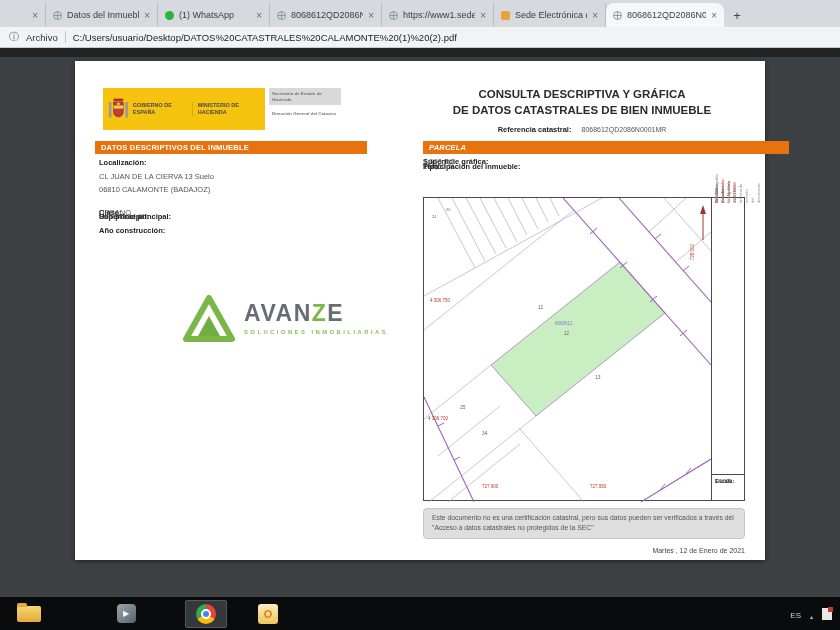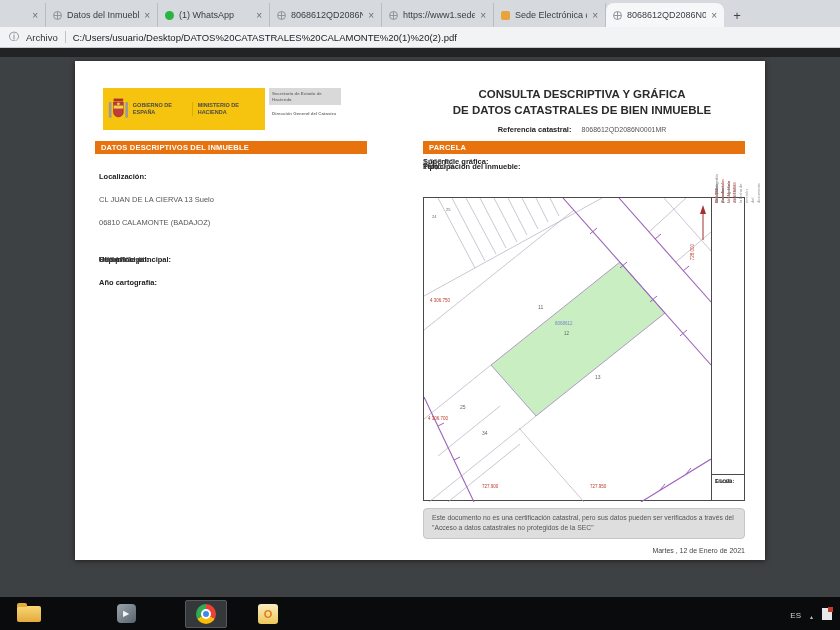--- a/index.html
+++ b/index.html
@@ -42,25 +42,25 @@
 
   .doctitle{left:338px;top:26px;width:338px;text-align:center;position:absolute;}
   .doctitle *{position:static;}
   .doctitle .t{font-size:11.5px;font-weight:bold;color:#2b2b2b;line-height:1.35;display:block;}
   .refline{display:block;margin-top:7px;font-size:7.5px;color:#222;}
   .refline .lab{font-weight:bold;}
   .refline .val{color:#555;font-size:7px;margin-left:8px;}
 
   .sechdr{height:13px;line-height:13px;background:#e8720e;color:#fff;font-size:7.5px;font-weight:bold;padding-left:6px;letter-spacing:.2px;}
   .hdr-left{left:20px;top:80px;width:272px;}
-  .hdr-right{left:348px;top:80px;width:322px;}
+  .hdr-right{left:348px;top:80px;width:366px;font-style:italic;}
 
   .leftcol{left:24px;top:97px;width:290px;font-size:7.5px;color:#555;position:absolute;}
   .leftcol div{position:static;}
-  .leftcol .ln{margin-bottom:4.5px;margin-top:14px;}
+  .leftcol .ln{margin-bottom:4.5px;}
   .leftcol .gapln{height:9px;}
   .b{font-weight:bold;color:#222;}
   .rightcol{left:348px;top:96px;width:322px;font-size:7.5px;color:#555;position:absolute;}
   .rightcol div{position:static;margin-bottom:4.5px;}
 
   .avanze{left:108px;top:233px;display:flex;align-items:center;gap:9px;position:absolute;}
   .avanze *{position:static;}
   .avz{font-size:23px;font-weight:bold;color:#686d73;letter-spacing:1.5px;line-height:1;}
   .avz .z{color:#7ab648;}
   .avz-tag{font-size:5.8px;font-weight:bold;color:#8bbf55;letter-spacing:2.5px;margin-top:4px;}
@@ -191,23 +191,33 @@
         <div class="gapln"></div>
         <div class="ln">
           <span class="b">Clase:</span>
           <span>URBANO</span>
         </div>
         <div class="ln">
           <span class="b">Uso principal:</span>
           <span>Suelo sin edif.</span>
         </div>
         <div class="ln b">Superficie principal:</div>
-        <div class="ln b">Año cartografía:</div>
-      </div>
-
+        <div class="ln b">Año construcción:</div>
+      </div>
+
+      <div class="avanze">
+        <svg width="52" height="48" viewBox="0 0 52 48">
+          <polygon points="26,4 49,45 3,45" fill="none" stroke="#7ab648" stroke-width="6" stroke-linejoin="round"></polygon>
+          <polygon points="26,22 37,42 15,42" fill="#6fae41"></polygon>
+        </svg>
+        <div>
+          <div class="avz"><span>AVAN</span><span class="z">Z</span><span>E</span></div>
+          <div class="avz-tag">SOLUCIONES INMOBILIARIAS</div>
+        </div>
+      </div>
 
       <div class="rightcol">
         <div>
           <span class="b">Superficie gráfica:</span>
           <span>1.503 m2</span>
         </div>
         <div>
           <span class="b">Participación del inmueble:</span>
           <span>100,00 %</span>
         </div>

